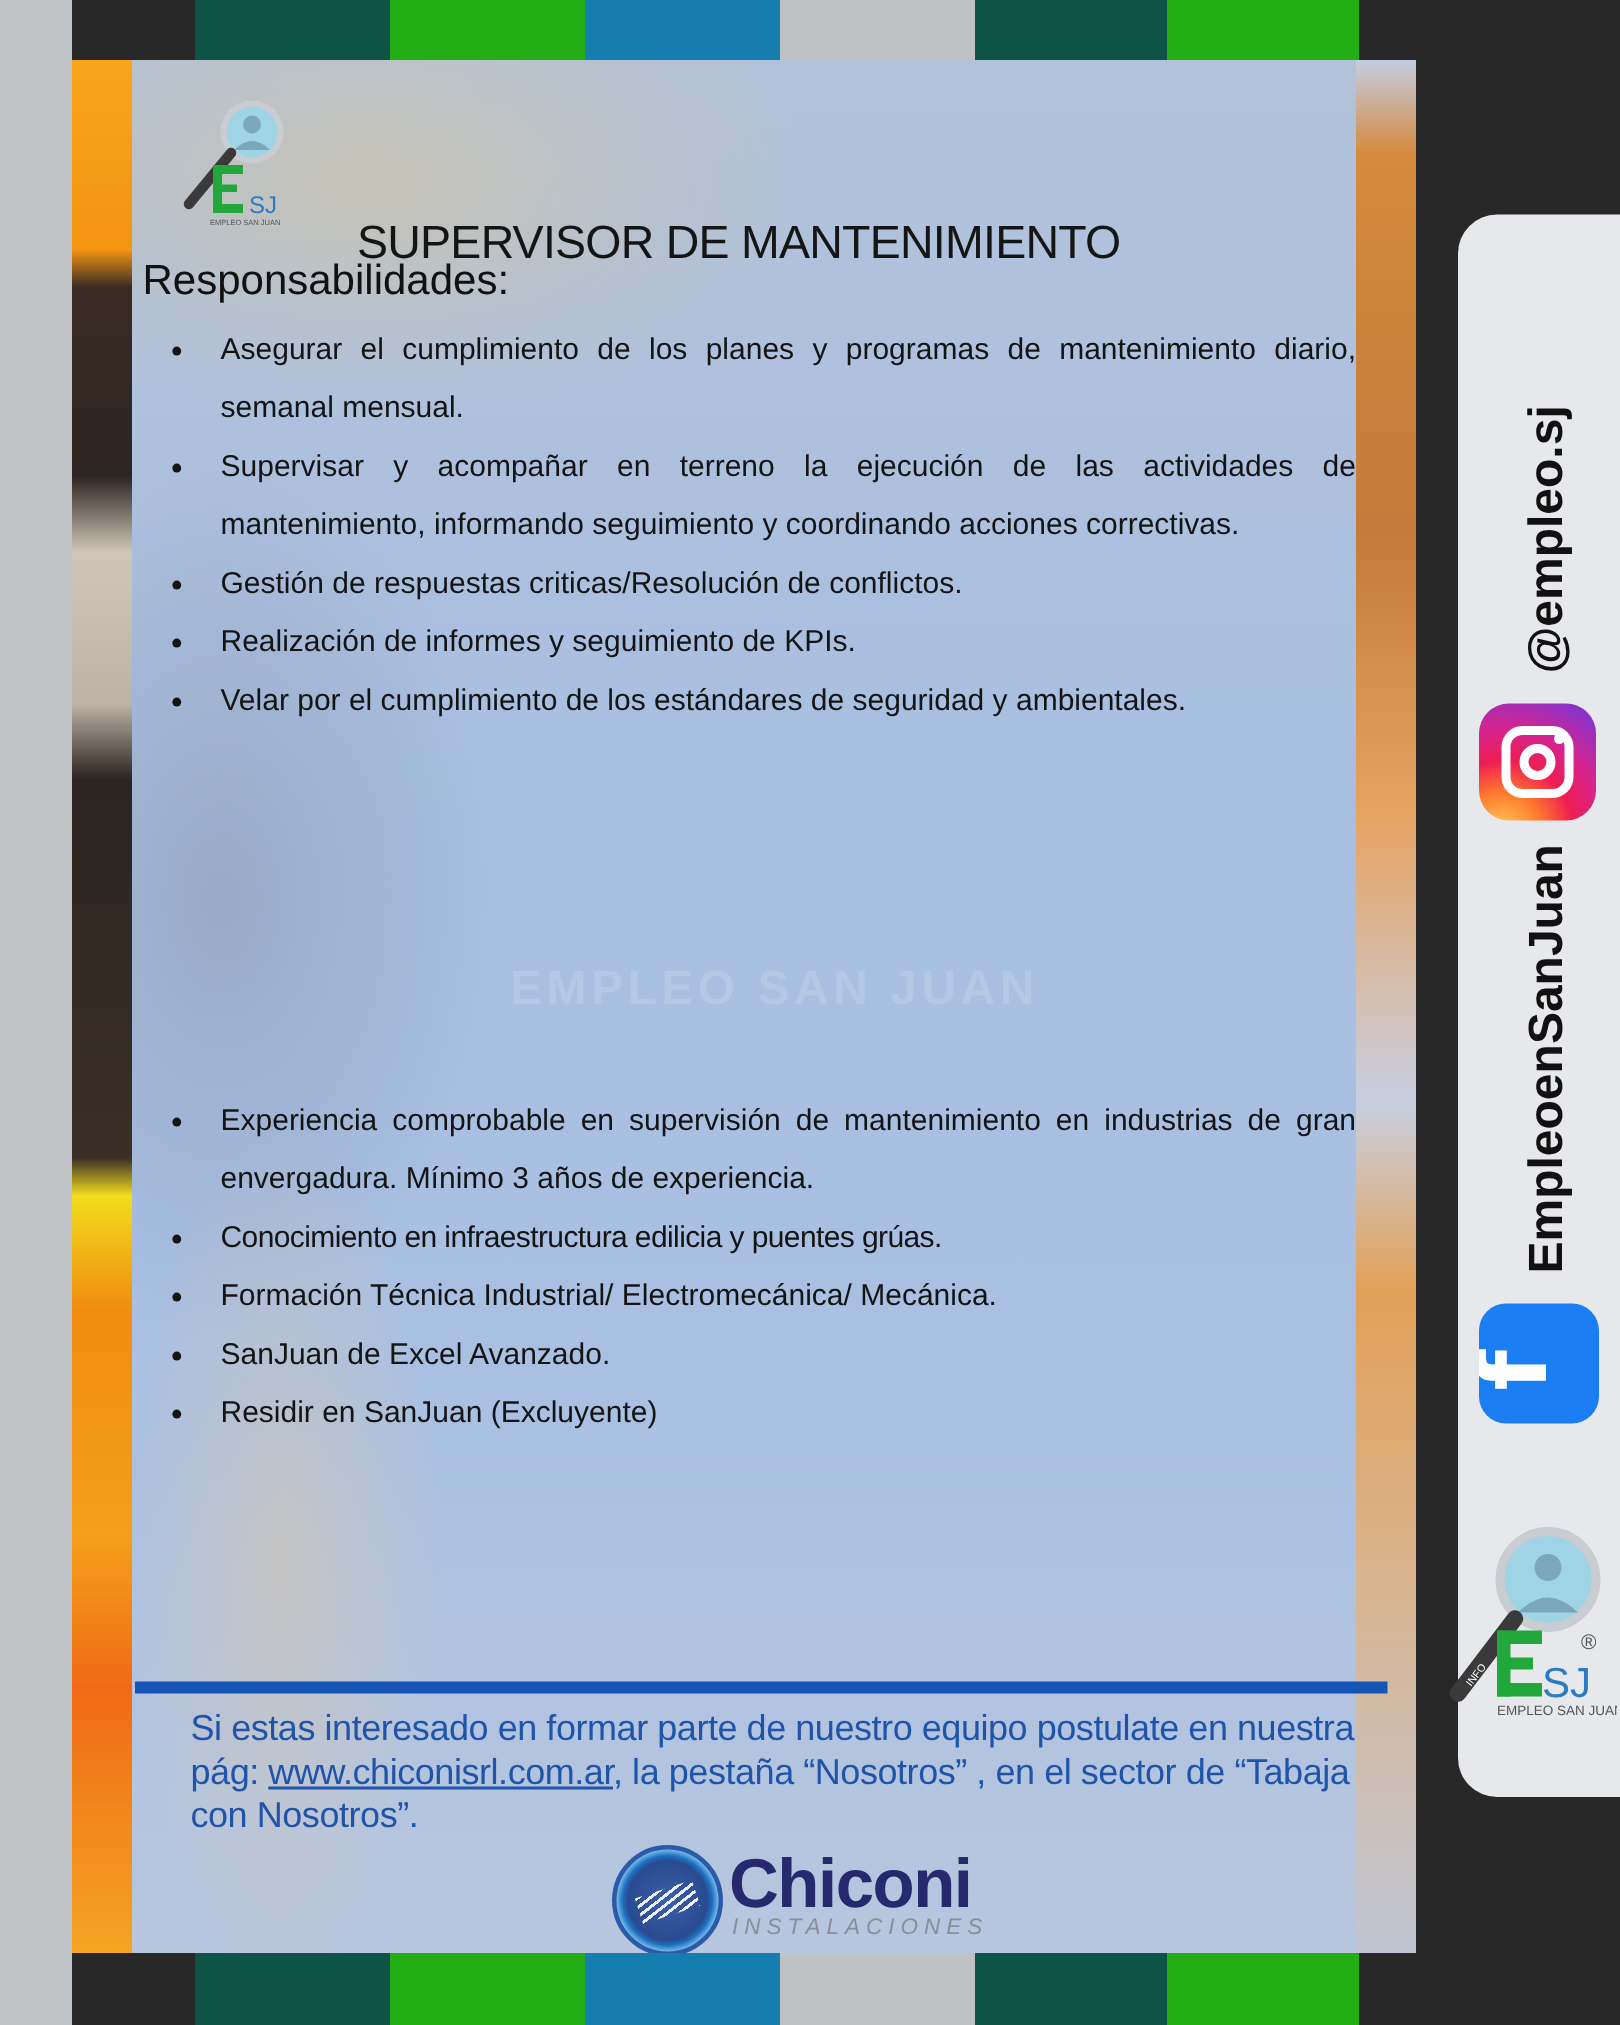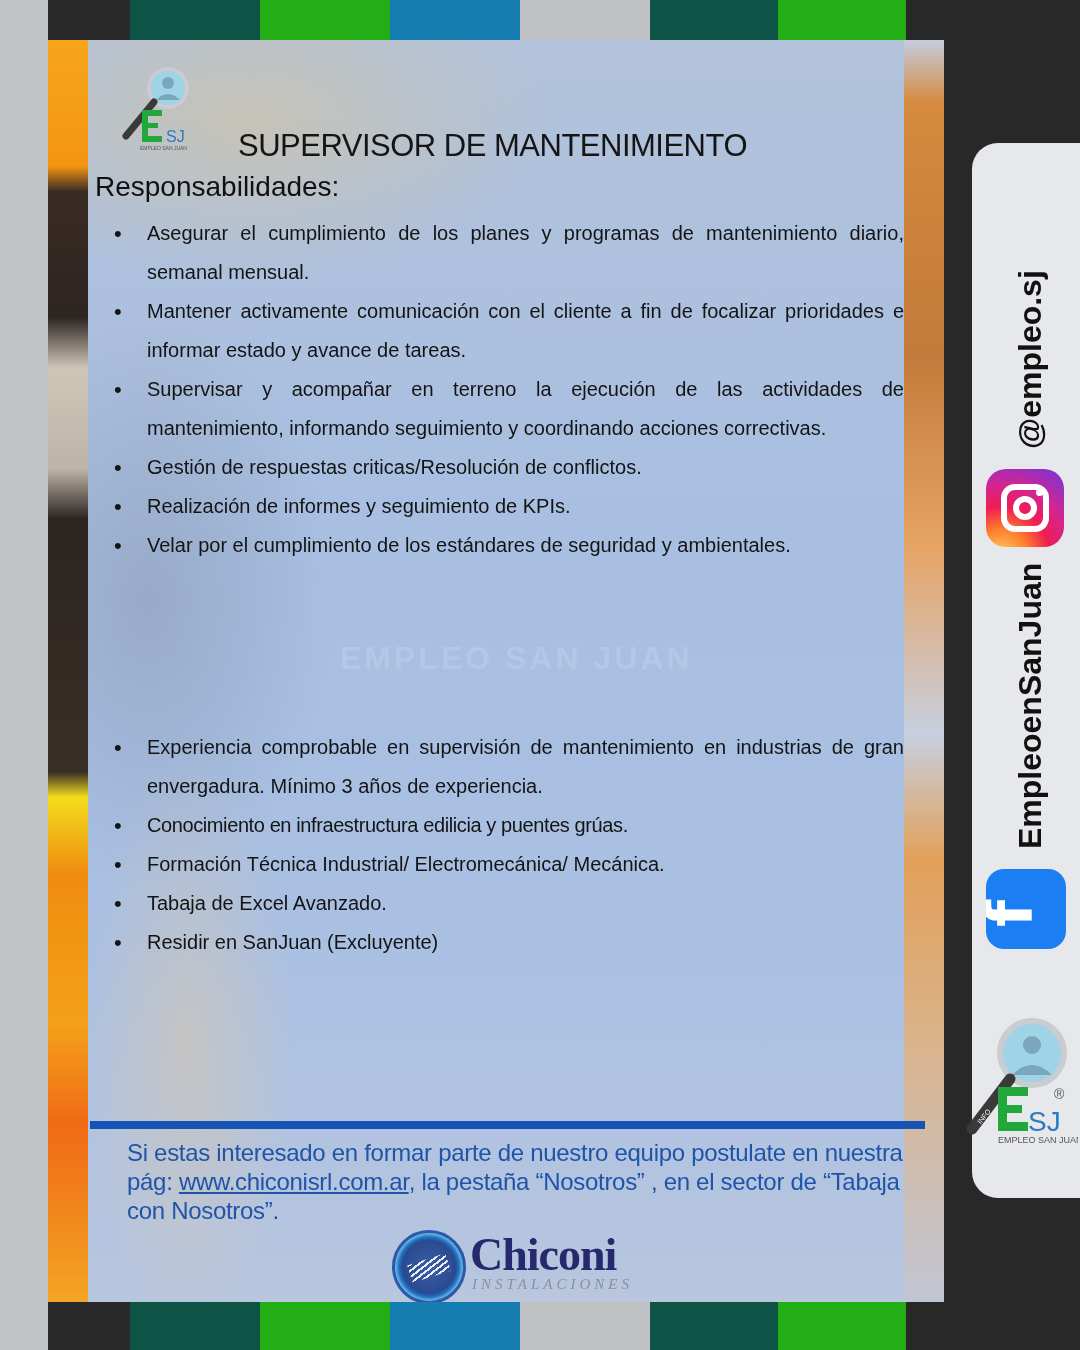--- a/index.html
+++ b/index.html
@@ -47,21 +47,21 @@
   }
 
   .content { position: absolute; left: 0; top: 0; width: 896px; height: 1262px; }
 
   .header-logo { position: absolute; left: 72px; top: 26px; width: 76px; height: 86px; }
   .title-main {
     position: absolute; left: 154px; top: 30px; font-size: 46px; font-weight: bold;
     letter-spacing: 7px; color: #111; white-space: nowrap;
   }
   .title-sub {
-    position: absolute; left: 190px; top: 88px; font-size: 31px; color: #151515; white-space: nowrap;
+    position: absolute; left: 190px; top: 104px; font-size: 31px; color: #151515; white-space: nowrap;
     letter-spacing: -0.5px;
   }
 
   .section-title {
     position: absolute; left: 47px; font-size: 28px; color: #111; white-space: nowrap;
   }
   .list { position: absolute; left: 62px; width: 794px; list-style: none; }
   .list li {
     position: relative; padding-left: 37px; font-size: 20px; line-height: 39px; color: #141414;
     text-align: justify; text-align-last: left;
@@ -77,21 +77,21 @@
   }
 
   .divider { position: absolute; left: 42px; top: 1081px; width: 835px; height: 8px; background: #1554b4; }
 
   .cta {
     position: absolute; left: 79px; top: 1098px; width: 790px; font-size: 24px; line-height: 29px;
     color: #1f54a8; letter-spacing: -0.3px;
   }
   .cta a { color: #1f54a8; text-decoration: underline; }
 
-  .brand { position: absolute; left: 344px; top: 1186px; width: 250px; height: 76px; font-family: Liberation Serif, serif; }
+  .brand { position: absolute; left: 360px; top: 1186px; width: 250px; height: 76px; }
   .brand-mark {
     position: absolute; left: 0; top: 4px; width: 74px; height: 74px; border-radius: 50%;
     background: radial-gradient(circle at 50% 50%, #3b5fa8 0%, #2a4a90 55%, #1d6fc0 62%, #6fb4e6 70%, #1f5ea8 78%);
     border: 3px solid #2a5aa8;
   }
   .brand-mark::after {
     content: ""; position: absolute; left: 14px; top: 26px; width: 40px; height: 18px;
     background: repeating-linear-gradient(160deg, rgba(255,255,255,0.9) 0 2px, rgba(255,255,255,0) 2px 5px);
     transform: rotate(-18deg);
   }
@@ -158,34 +158,33 @@
       <rect x="22" y="57" width="16" height="5" fill="#22a83a"></rect>
       <rect x="22" y="70" width="20" height="6" fill="#22a83a"></rect>
       <text x="46" y="76" font-size="16" fill="#2b7bc4" font-family="Liberation Sans, sans-serif">SJ</text>
       <text x="20" y="84" font-size="5" fill="#555" font-family="Liberation Sans, sans-serif">EMPLEO SAN JUAN</text>
     </svg>
     <div class="title-sub">SUPERVISOR DE MANTENIMIENTO</div>
 
     <div class="section-title" style="top:131px">Responsabilidades:</div>
     <ul class="list" style="top:174px">
       <li>Asegurar el cumplimiento de los planes y programas de mantenimiento diario, semanal mensual.</li>
-      <li>Mantener activamente comunicación con el cliente a fin de focalizar prioridades e informar estado y avance de tareas.</li>
       <li>Supervisar y acompañar en terreno la ejecución de las actividades de mantenimiento, informando seguimiento y coordinando acciones correctivas.</li>
       <li>Gestión de respuestas criticas/Resolución de conflictos.</li>
       <li>Realización de informes y seguimiento de KPIs.</li>
       <li>Velar por el cumplimiento de los estándares de seguridad y ambientales.</li>
     </ul>
 
     <div class="watermark">EMPLEO SAN JUAN</div>
 
     <ul class="list" style="top:688px">
       <li>Experiencia comprobable en supervisión de mantenimiento en industrias de gran envergadura. Mínimo 3 años de experiencia.</li>
       <li class="tight">Conocimiento en infraestructura edilicia y puentes grúas.</li>
       <li style="width:660px">Formación Técnica Industrial/ Electromecánica/ Mecánica.</li>
-      <li>Tabaja de Excel Avanzado.</li>
+      <li>SanJuan de Excel Avanzado.</li>
       <li>Residir en SanJuan (Excluyente)</li>
     </ul>
 
     <div class="divider"></div>
 
     <p class="cta">
       <span>Si estas interesado en formar parte de nuestro equipo postulate en nuestra pág: </span><a>www.chiconisrl.com.ar</a><span>, la pestaña “Nosotros” , en el sector de “Tabaja con Nosotros”.</span>
     </p>
 
     <div class="brand">

